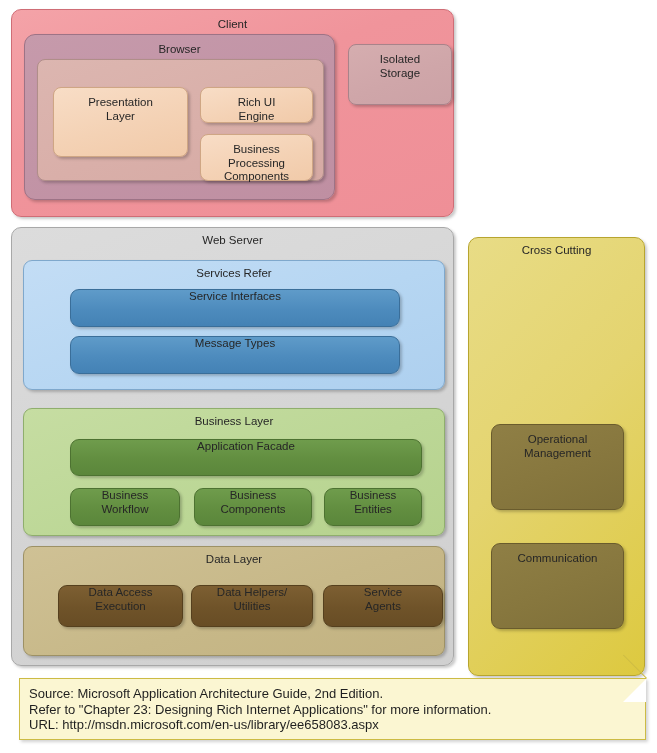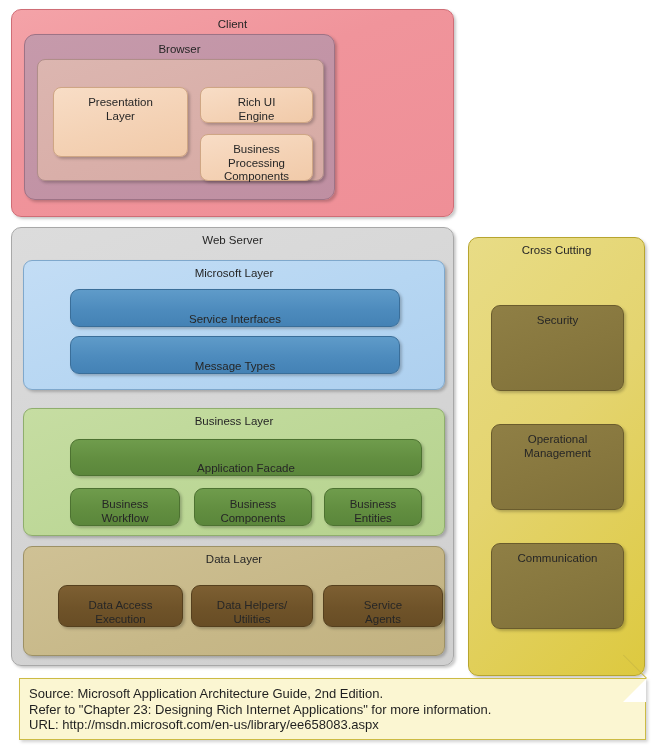--- a/index.html
+++ b/index.html
@@ -45,21 +45,21 @@
     text-align: center;
   }
   .leaf .lbl {
     font-size: 11.5px;
     line-height: 13.5px;
     color: #262626;
     white-space: pre-line;
     padding-top: 8px;
   }
   .leaf.center .lbl { padding-top: 0; }
-  .leaf.center { align-items: flex-end; border-radius: 9px; }
+  .leaf.center { align-items: flex-start; border-radius: 9px; }
 
   
   #client {
     left: 11px; top: 9px; width: 443px; height: 208px;
     background: linear-gradient(160deg, #f4a3a8 0%, #f0949b 40%, #ef8f97 100%);
     border-color: #cf6d76;
     border-radius: 10px;
   }
   #client > .box-title { top: 8px; }
 
@@ -243,27 +243,31 @@
         </div>
 
         <div class="box leaf peach" id="business-processing">
           <span class="lbl">Business
 Processing
 Components</span>
         </div>
       </div>
     </div>
 
+    <div class="box leaf" id="isolated-storage">
+      <span class="lbl">Isolated
+Storage</span>
+    </div>
   </div>
 
   <div class="box" id="web-server">
     <div class="box-title">Web Server</div>
 
     <div class="box" id="services-layer">
-      <div class="box-title">Microsoft Layer</div>
+      <div class="box-title">Services Refer</div>
 
       <div class="box leaf center blue-bar" id="service-interfaces">
         <span class="lbl">Service Interfaces</span>
       </div>
 
       <div class="box leaf center blue-bar" id="message-types">
         <span class="lbl">Message Types</span>
       </div>
     </div>
 
@@ -306,23 +310,20 @@
       <div class="box leaf center brown-bar" id="service-agents">
         <span class="lbl">Service
 Agents</span>
       </div>
     </div>
   </div>
 
   <div class="box" id="cross-cutting">
     <div class="box-title">Cross Cutting</div>
 
-    <div class="box leaf olive-bar" id="security">
-      <span class="lbl">Security</span>
-    </div>
 
     <div class="box leaf olive-bar" id="operational-management">
       <span class="lbl">Operational
 Management</span>
     </div>
 
     <div class="box leaf olive-bar" id="communication">
       <span class="lbl">Communication</span>
     </div>
   </div>

